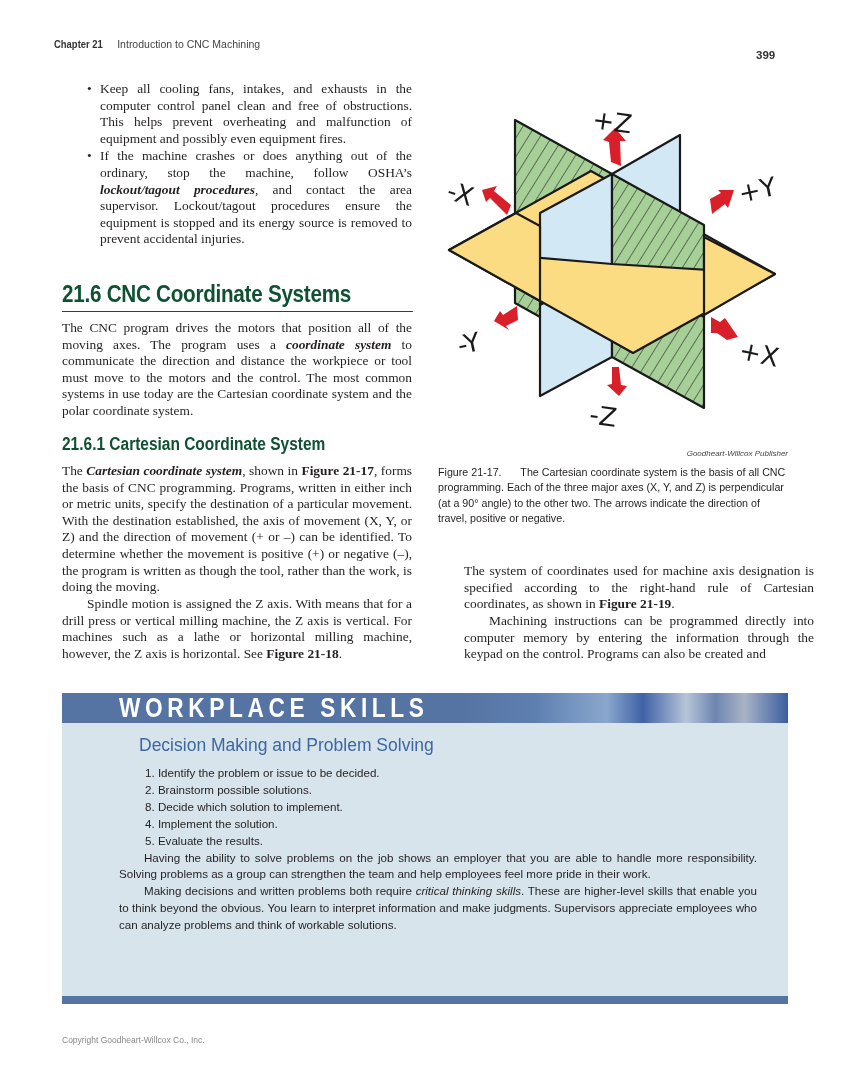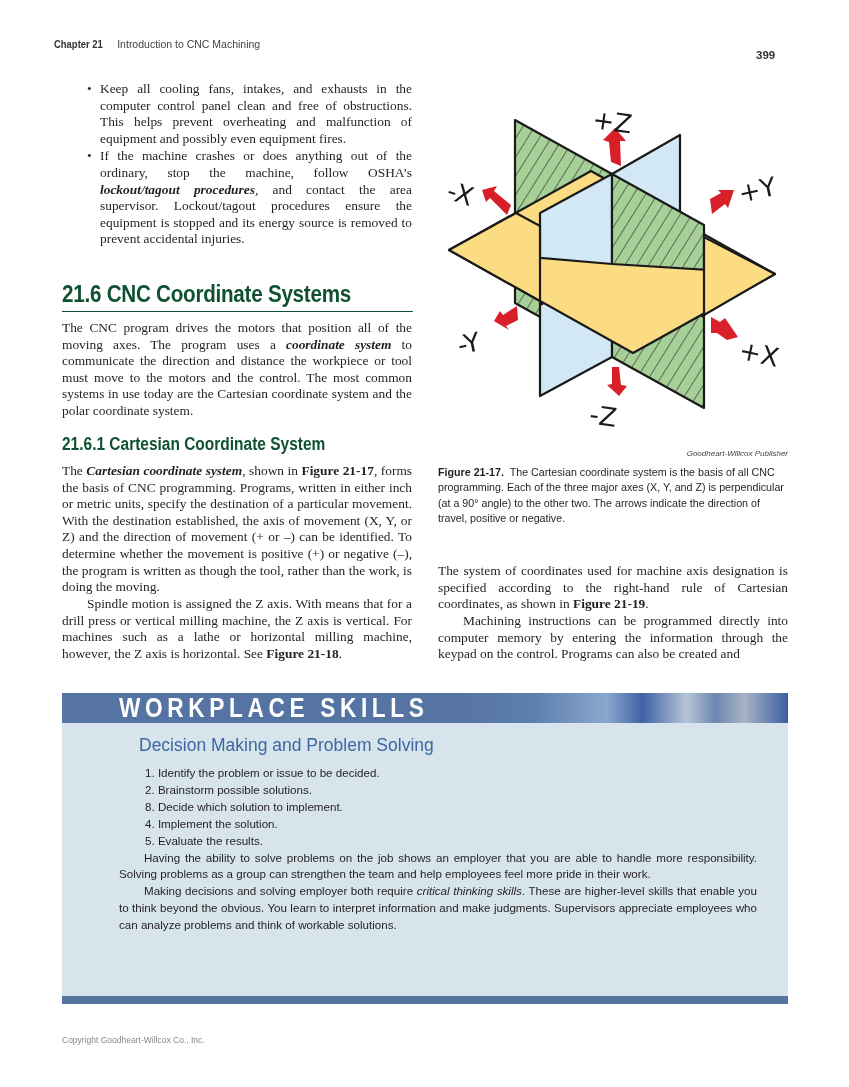--- a/index.html
+++ b/index.html
@@ -8,37 +8,37 @@
 
   
   .run-head { left: 54px; top: 38px; font-family: "Liberation Sans", sans-serif; font-size: 10.5px; color: #333; letter-spacing: 0; }
   .run-head .chap { font-weight: bold; transform: scaleX(0.9); display: inline-block; transform-origin: left; margin-right: 6px; }
   .run-head .title { color: #444; }
   .page-num { left: 756px; top: 37px; font-family: "Liberation Sans", sans-serif; font-weight: bold; font-size: 11.5px; color: #333; margin-top: 12px; }
 
   
   .serif { font-family: "Liberation Serif", serif; font-size: 13.4px; line-height: 16.6px; text-align: justify; }
   .col-left { left: 62px; width: 350px; }
-  .col-right { left: 438px; width: 350px; }
+  .col-right { left: 464px; width: 350px; }
 
   ul.bullets { margin: 0; padding: 0; list-style: none; }
   ul.bullets li { position: relative; padding-left: 38px; margin-bottom: 1px; text-align: justify; }
   ul.bullets li .dot { position: absolute; left: 25px; top: 0; }
 
   .h2 { left: 62px; top: 279px; width: 351px; font-family: "Liberation Sans", sans-serif; font-weight: bold; font-size: 24px; color: #0f5132; line-height: 30px; border-bottom: 1.5px solid #0f5132; padding-bottom: 2px; letter-spacing: -0.3px; transform: scaleX(0.86); transform-origin: left; white-space: nowrap; width: 408px; }
   .h3 { left: 62px; top: 433px; font-family: "Liberation Sans", sans-serif; font-weight: bold; font-size: 18px; color: #0f5132; line-height: 22px; transform: scaleX(0.86); transform-origin: left; white-space: nowrap; }
 
   .indent { text-indent: 25px; }
   b.fig { font-weight: bold; }
   .bi { font-weight: bold; font-style: italic; }
 
   
   .credit { left: 600px; top: 449px; width: 188px; text-align: right; font-family: "Liberation Sans", sans-serif; font-style: italic; font-size: 8px; color: #444; }
   .caption { left: 438px; top: 465px; width: 352px; font-family: "Liberation Sans", sans-serif; font-size: 10.7px; line-height: 15.3px; color: #231f20; }
-  .caption .cap-label { font-weight: bold; margin-right: 3px; }
+  .caption .cap-label { font-weight: normal; margin-right: 16px; }
 
   
   .ws-box { left: 62px; top: 693px; width: 726px; height: 311px; background: #d7e4ec; }
   .ws-banner { left: 62px; top: 693px; width: 726px; height: 30px;
     background: linear-gradient(90deg, #5674a3 0%, #5674a3 55%, #5d7fb0 65%, #8aa7cd 75%, #3f62a6 80%, #b6c5d8 86%, #6d86b0 90%, #a9b3c6 94%, #3b5ea0 100%); }
   .ws-title { left: 119px; top: 692px; font-family: "Liberation Sans", sans-serif; font-weight: bold; font-size: 27px; color: #ffffff; letter-spacing: 5.5px; line-height: 32px; transform: scaleX(0.84); transform-origin: left; white-space: nowrap; }
   .ws-sub { left: 119px; top: 734px; font-family: "Liberation Sans", sans-serif; font-size: 17.5px; color: #3c67a4; line-height: 22px; margin-left: 20px; }
   .ws-body { left: 119px; top: 765px; width: 638px; font-family: "Liberation Sans", sans-serif; font-size: 11.6px; line-height: 16.9px; color: #231f20; text-align: justify; }
   .ws-body p { margin: 0; }
   .ws-body ol { margin: 0; padding: 0; list-style: none; }
@@ -161,18 +161,18 @@
 <div class="abs ws-body">
   <ol>
     <li>1. Identify the problem or issue to be decided.</li>
     <li>2. Brainstorm possible solutions.</li>
     <li>8. Decide which solution to implement.</li>
     <li>4. Implement the solution.</li>
     <li>5. Evaluate the results.</li>
   </ol>
   <p class="indent">Having the ability to solve problems on the job shows an employer that you are able to handle more responsibility. Solving problems as a group can strengthen the team and help employees feel more pride in their work.</p>
   <p class="indent">
-    <span>Making decisions and solving employer both require </span><i>critical thinking skills</i><span>. These are higher-level skills that enable you to think beyond the obvious. You learn to interpret information and make judgments. Supervisors appreciate employees who can analyze problems and think of workable solutions.</span>
+    <span>Making decisions and written problems both require </span><i>critical thinking skills</i><span>. These are higher-level skills that enable you to think beyond the obvious. You learn to interpret information and make judgments. Supervisors appreciate employees who can analyze problems and think of workable solutions.</span>
   </p>
 </div>
 <div class="abs ws-bottom"></div>
 
 <div class="abs copyright">Copyright Goodheart-Willcox Co., Inc.</div>
 
 </body></html>

